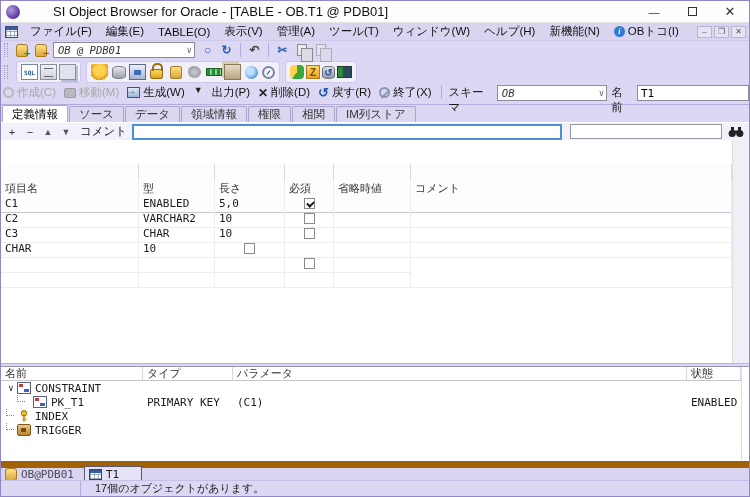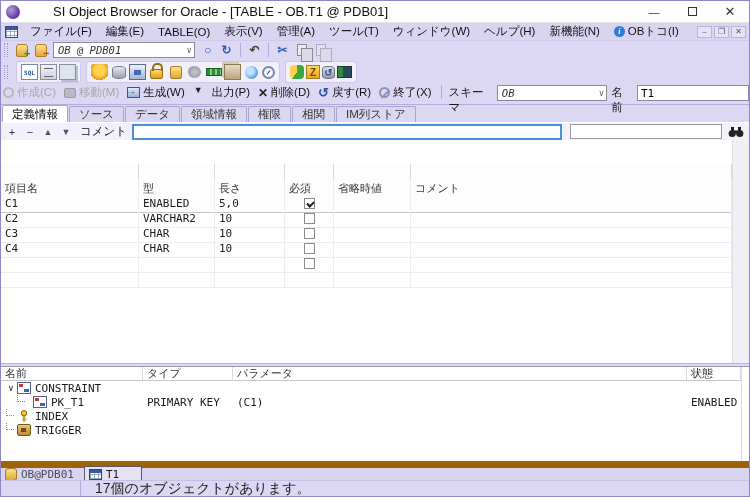--- a/index.html
+++ b/index.html
@@ -146,21 +146,21 @@
 
   
   .mdibar { height:19px; background:#d9d4ef; border-top:7px solid #a16207; display:flex; align-items:center; padding:0 4px; gap:4px; flex:0 0 19px;}
   .coin { width:12px; height:13px; background:linear-gradient(#ffe084,#d9a93c); border:1px solid #a97c20; border-radius:4px/3px;}
   .sess-label { color:#4a4a5a; font-size:11px; font-family:"DejaVu Sans Mono",monospace;}
   .mdi-tab { display:flex; align-items:center; gap:4px; border:1px solid #5a5a6a; background:#e6e2f6; height:16px; padding:0 22px 0 4px; margin-left:6px; font-size:11px; font-family:"DejaVu Sans Mono",monospace;}
   .tbl-ic { width:13px; height:11px; border:1px solid #345; background:
      linear-gradient(#3a5a9a 0 3px, transparent 3px),
      linear-gradient(90deg,#9ab 1px, transparent 1px) 0 0/4px 100%,
      linear-gradient(#9ab 1px, transparent 1px) 0 0/100% 4px, #fff;}
-  .statusbar { height:16px; background:#dcd7f2; border-top:1px solid #c6c0e4; display:flex; align-items:center; font-size:14px; color:#222; flex:0 0 16px;}
+  .statusbar { height:16px; background:#dcd7f2; border-top:1px solid #c6c0e4; display:flex; align-items:center; font-size:11px; color:#222; flex:0 0 16px;}
   .status-pane1 { width:80px; height:100%; border-right:1px solid #b4addc; flex:0 0 80px;}
   .status-msg { padding-left:14px; }
 </style>
 </head>
 <body>
 
 <div class="titlebar">
   <span class="app-icon"></span>
   <span class="title-text">SI Object Browser for Oracle - [TABLE - OB.T1 @ PDB01]</span>
   <div class="win-btns">
@@ -364,21 +364,20 @@
     <div>C3</div>
     <div>CHAR</div>
     <div>10</div>
     <div class="req">
         <span class="cb"></span>
       </div>
     <div></div>
     <div></div>
   </div>
   <div class="grow">
-    <div>C4</div>
     <div>CHAR</div>
     <div>10</div>
     <div class="req">
         <span class="cb"></span>
       </div>
     <div></div>
     <div></div>
   </div>
   <div class="grow">
     <div></div>

